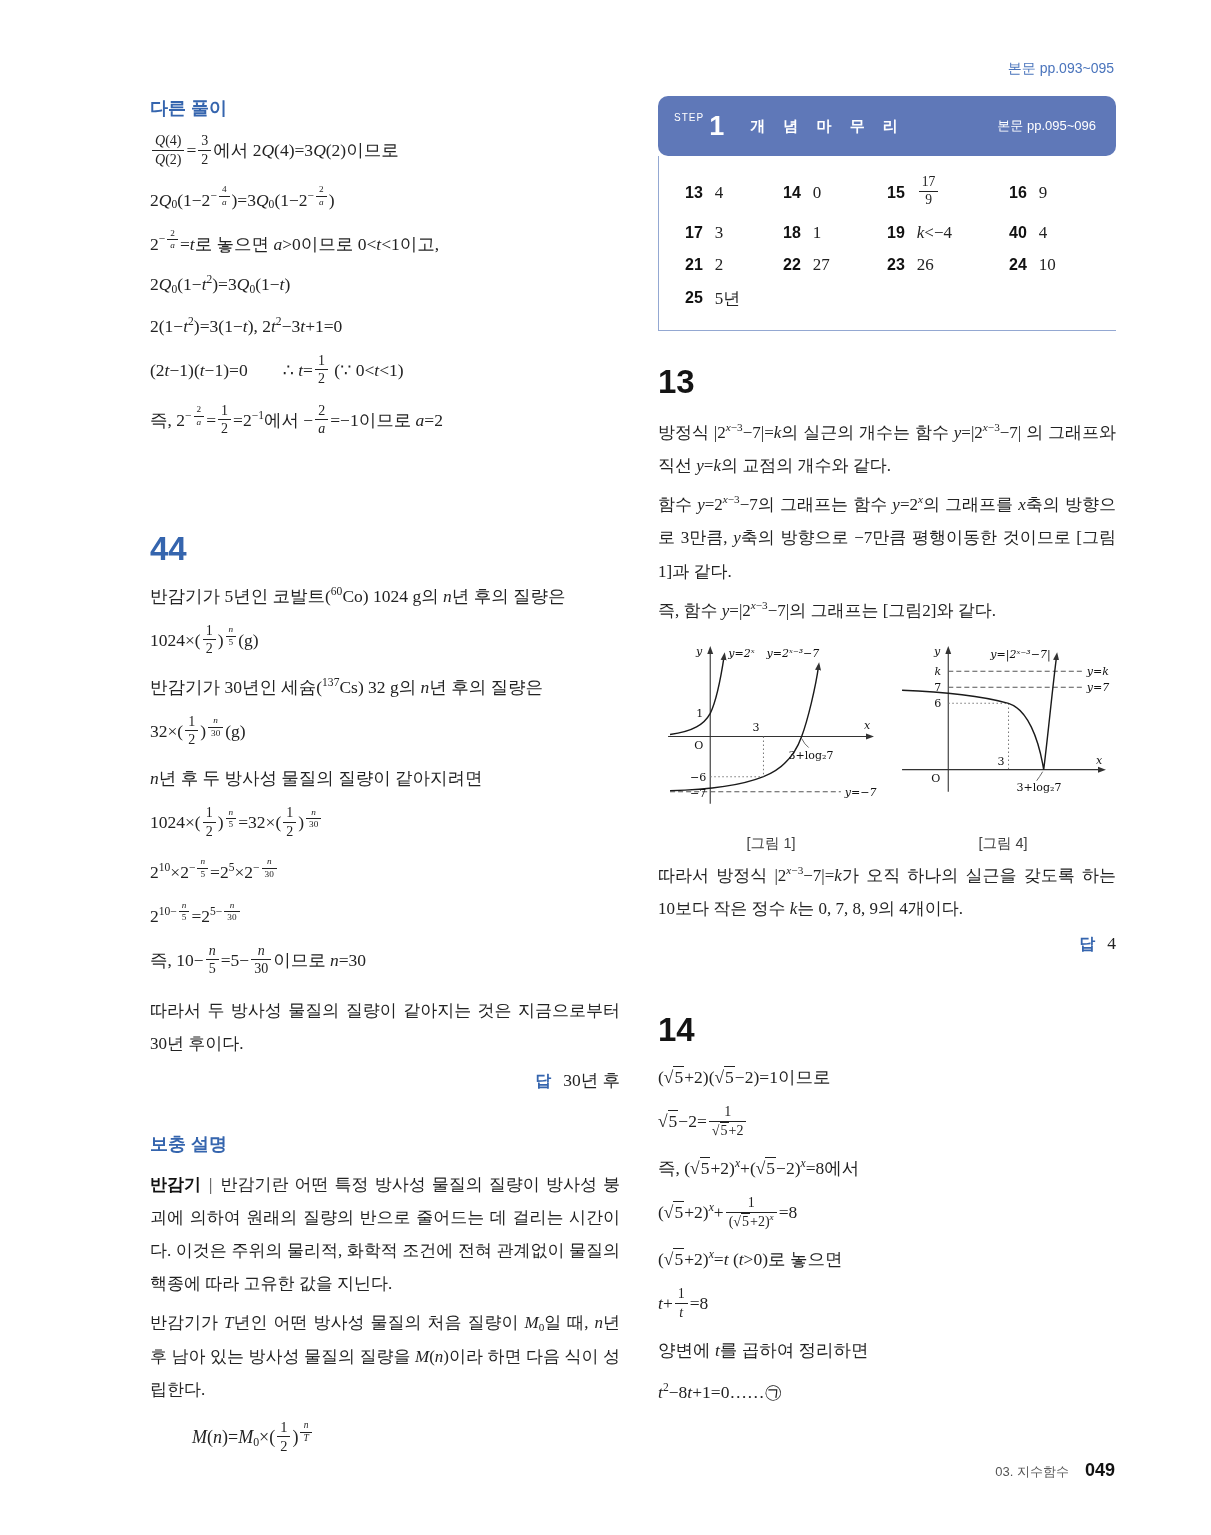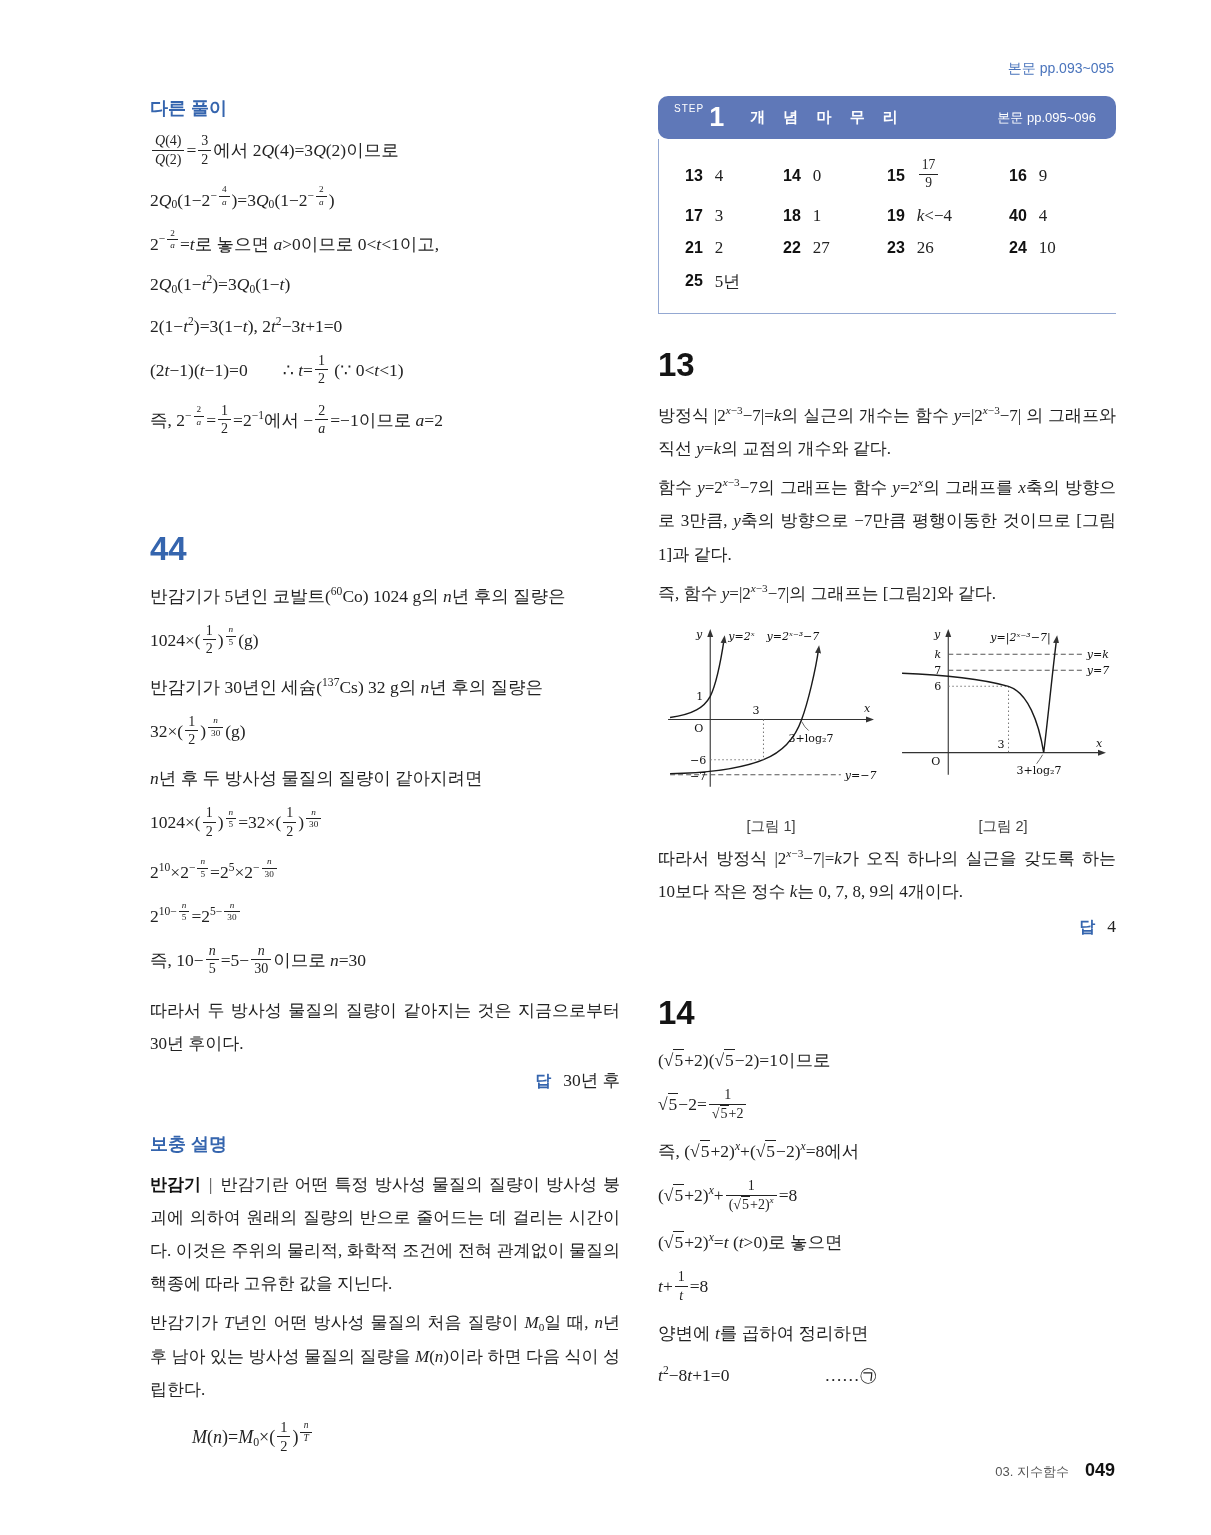--- a/index.html
+++ b/index.html
@@ -38,21 +38,21 @@
   i{font-style:italic;}
   
   .gap-top-lg{margin-top:92px;}
   .supp{margin-top:40px;}
   .supp-term{font-weight:bold;color:#111;}
   .supp-bar{margin:0 8px;color:#333;}
   .formula-line{margin:14px 0 0 42px;font-size:18px;}
   
   .step-box{margin-bottom:34px;}
   .step-hdr{display:flex;align-items:center;background:#5f78b8;border-radius:10px;color:#fff;
-    height:43px;padding:0 20px 0 16px;}
+    height:60px;padding:0 20px 0 16px;}
   .step-word{font-family:"Liberation Sans",sans-serif;font-size:10px;letter-spacing:1px;
     margin-right:5px;position:relative;top:-9px;}
   .step-num{font-family:"Liberation Sans",sans-serif;font-size:27px;font-weight:bold;margin-right:26px;}
   .step-title{font-family:"Liberation Sans",sans-serif;font-size:15px;font-weight:bold;
     letter-spacing:7px;flex:1;}
   .step-ref{font-size:13px;font-family:"Liberation Sans",sans-serif;}
   .step-body{border-left:1.5px solid #94a8d2;border-bottom:1.5px solid #94a8d2;
     padding:20px 6px 20px 26px;}
   .ans-grid{display:grid;grid-template-columns:98px 104px 122px auto;row-gap:12px;align-items:center;}
   .ans-cell{display:flex;align-items:center;gap:12px;font-size:17px;}
@@ -63,21 +63,21 @@
   .figcap{text-align:center;font-size:14.5px;font-family:"Liberation Sans",sans-serif;
     margin-top:3px;color:#404040;}
   .ax{stroke:#333;stroke-width:1.1;fill:none;}
   .cv{stroke:#1a1a1a;stroke-width:1.4;fill:none;}
   .dash{stroke:#555;stroke-width:1;stroke-dasharray:5 3;fill:none;}
   .dot{stroke:#777;stroke-width:1;stroke-dasharray:1.5 2.5;fill:none;}
   .ptr{stroke:#444;stroke-width:0.8;fill:none;}
   text.mt{font-size:11px;fill:#111;font-family:"DejaVu Serif",serif;}
   text.it{font-style:italic;}
   
-  .eq-row{display:flex;align-items:flex-end;gap:95px;}
+  .eq-row{display:flex;align-items:flex-end;}
   .gap-top-md{margin-top:58px;}
   
   .footer{position:absolute;right:96px;bottom:54px;display:flex;align-items:flex-end;gap:16px;}
   .footer-ch{font-size:13px;color:#555;font-family:"Liberation Sans",sans-serif;}
   .footer-pg{font-size:18px;font-weight:bold;color:#111;font-family:"Liberation Sans",sans-serif;}
 </style>
 </head>
 <body>
 
 <div>
@@ -337,21 +337,21 @@
             <line class="dot" x1="118" y1="62" x2="118" y2="128"></line>
 
             <path class="cv" d="M 12,49 C 55,50.5 92,55 118,62 C 137,68 148,97 153,128 C 157,97 162,44 166,14" marker-end="url(#arr)"></path>
 
             <text class="mt" x="50" y="140" text-anchor="end">O</text>
             <text class="mt" x="114" y="123" text-anchor="end">3</text>
 
             <path class="ptr" d="M 152,130 Q 149,135 146,139"></path>
             <text class="mt" x="126" y="149">3+log₂7</text>
           </svg>
-          <figcaption class="figcap">[그림 2]</figcaption>
+          <figcaption class="figcap">[그림 4]</figcaption>
         </figure>
 
       </div>
 
       <p class="text-just">따라서 방정식 |2<sup><i>x</i>−3</sup>−7|=<i>k</i>가 오직 하나의 실근을 갖도록 하는 10보다 작은 정수 <i>k</i>는 0, 7, 8, 9의 4개이다.</p>
       <div class="answer-line">
         <span class="ans-label">답</span>
         <span>4</span>
       </div>
     </div>

